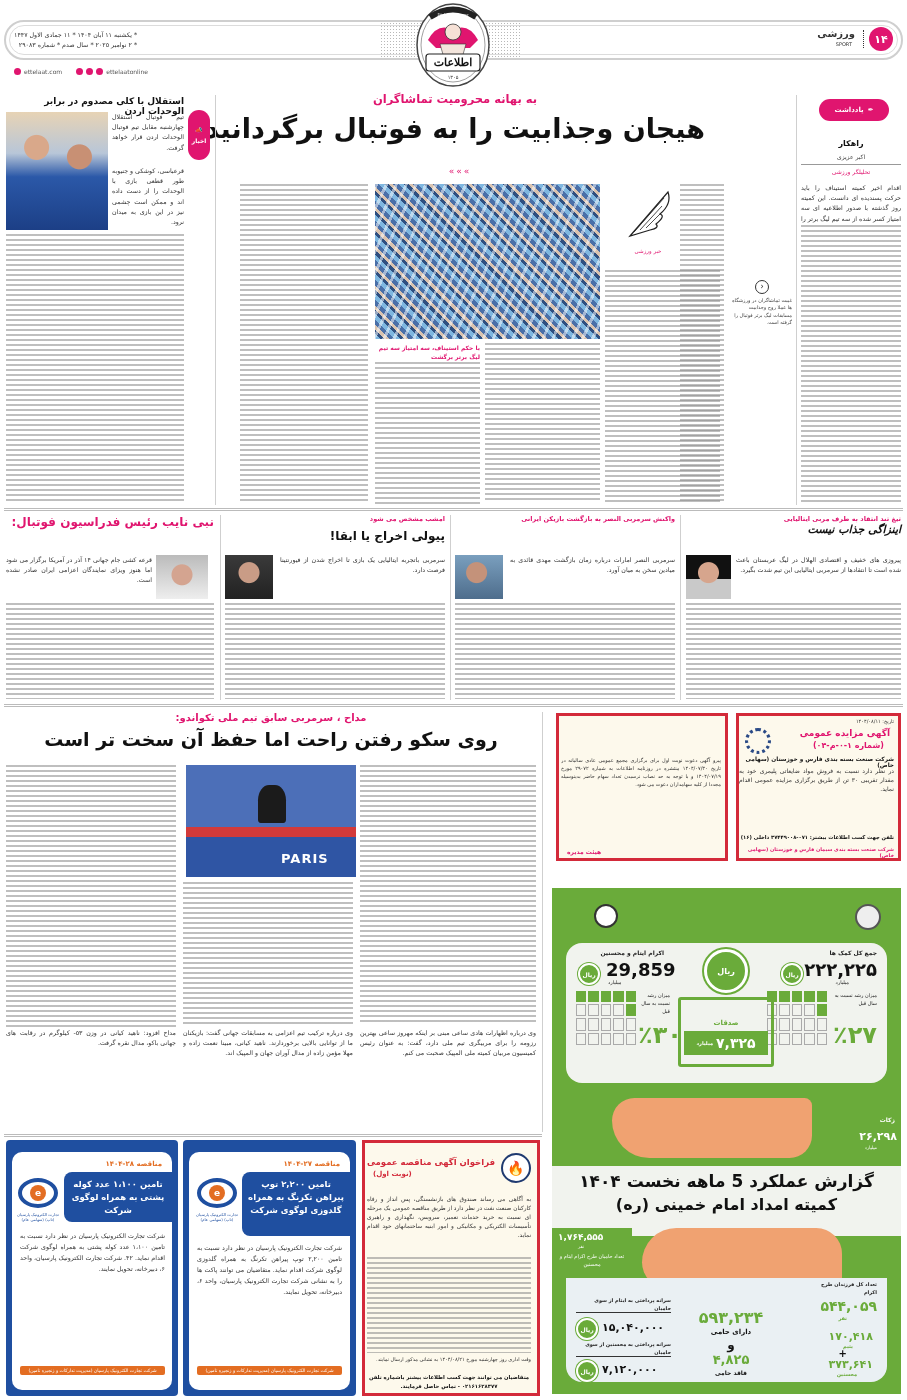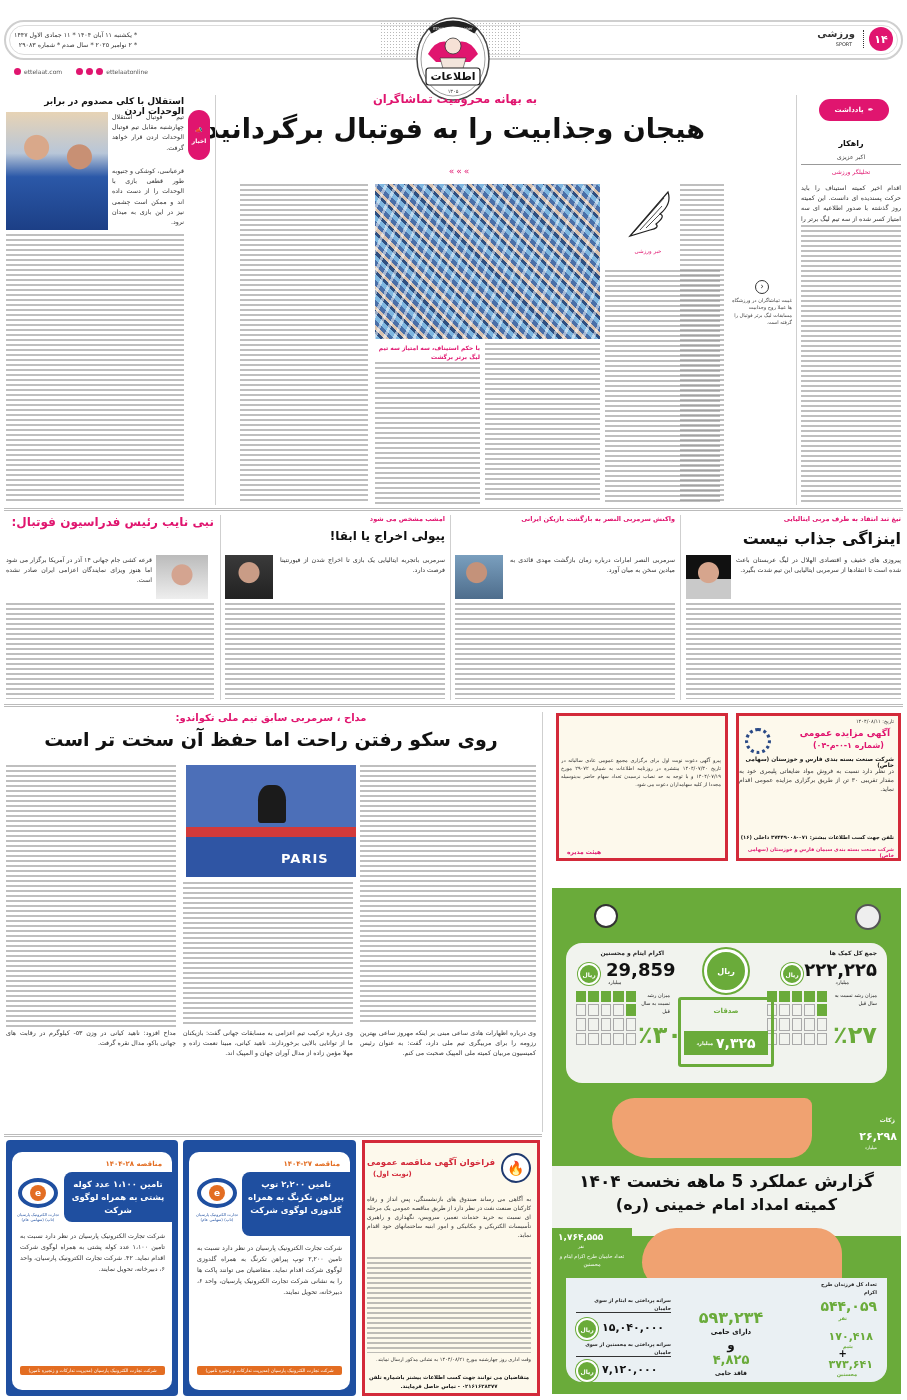--- a/index.html
+++ b/index.html
@@ -8,21 +8,21 @@
   .abs { position: absolute; }
   .pink { color: #e0156f; }
   .bodytext { font-size: 6.3px; line-height: 10.2px; color: #333; text-align: justify; }
   .filler { display: block; height: 100%; background:
     repeating-linear-gradient(to bottom, #8a8a8a 0 1.6px, transparent 1.6px 5px); opacity: .55; }
   
   .mast-band { top: 20px; left: 4px; width: 899px; height: 40px; border: 2px solid #cfcfcf; border-radius: 20px; }
   .mast-band::after { content: ""; position: absolute; inset: 3px; border: 1px solid #dcdcdc; border-radius: 17px; }
   .dots { top: 22px; left: 380px; width: 140px; height: 36px;
     background-image: radial-gradient(#999 0.8px, transparent 0.9px); background-size: 3px 3px; opacity: .7; }
-  .logo { top: 16px; left: 400px; width: 106px; height: 86px; }
+  .logo { top: 2px; left: 400px; width: 106px; height: 86px; font-family: Liberation Serif, serif; }
   .page-num { top: 27px; right: 14px; width: 24px; height: 24px; border-radius: 50%; background: #e0156f; color: #fff;
     font-size: 11px; font-weight: bold; display: flex; align-items: center; justify-content: center; }
   .section-name { top: 28px; right: 52px; font-size: 10px; font-weight: bold; color: #333; text-align: center; }
   .section-sub { top: 41px; right: 55px; font-size: 5px; color: #333; }
   .dateline { top: 30px; left: 14px; font-size: 6.3px; line-height: 10px; color: #333; text-align: right; }
   .social { top: 68px; left: 14px; font-size: 6px; color: #555; display: flex; gap: 3px; align-items: center; direction: ltr; }
   .dotpink { width: 7px; height: 7px; border-radius: 50%; background: #e0156f; display: inline-block; }
   
   .kicker { font-weight: bold; color: #e0156f; }
   .headline { font-weight: bold; color: #111; }
@@ -146,21 +146,21 @@
 <div class="abs bodytext" style="top:112px;left:112px;width:72px;height:52px;overflow:hidden;">تیم فوتبال استقلال چهارشنبه مقابل تیم فوتبال الوحدات اردن قرار خواهد گرفت.</div>
 <div class="abs bodytext" style="top:166px;left:112px;width:72px;height:64px;overflow:hidden;">قرعباسی، کوشکی و جنیوبه طور قطعی بازی با الوحدات را از دست داده اند و ممکن است چشمی نیز در این بازی به میدان نرود.</div>
 <div class="abs" style="top:234px;left:6px;width:178px;height:270px;">
     <span class="filler"></span>
   </div>
 
 <div class="abs hline2" style="top:508px;left:4px;width:899px;"></div>
 
 <div class="abs" style="top:515px;right:6px;width:215px;height:185px;">
   <div class="kicker" style="font-size:6.5px;text-align:right;">تیغ تند انتقاد به طرف مربی ایتالیایی</div>
-  <div class="headline" style="font-size:16px;margin-top:6px;">اینزاگی جذاب نیست</div>
+  <div class="headline" style="font-size:11px;font-style:italic;">اینزاگی جذاب نیست</div>
   <div class="abs photo" style="top:40px;left:0;width:45px;height:44px;background:radial-gradient(circle at 50% 40%, #d6a58d 0 10px, transparent 11px), linear-gradient(#111 0 55%, #c9c9c9 55%);"></div>
   <div class="abs bodytext" style="top:40px;right:0;width:165px;height:40px;overflow:hidden;">پیروزی های خفیف و اقتصادی الهلال در لیگ عربستان باعث شده است تا انتقادها از سرمربی ایتالیایی این تیم شدت بگیرد.</div>
   <div class="abs" style="top:88px;right:0;width:215px;height:96px;">
       <span class="filler"></span>
     </div>
 </div>
 <div class="abs vline" style="top:515px;left:680px;height:185px;"></div>
 
 <div class="abs" style="top:515px;left:455px;width:220px;height:185px;">
   <div class="kicker" style="font-size:6.5px;text-align:right;">واکنش سرمربی النصر به بازگشت بازیکن ایرانی</div>
@@ -259,21 +259,21 @@
         <span style="border:1px solid #aaa"></span>
         <span style="border:1px solid #aaa"></span>
         <span style="border:1px solid #aaa"></span>
         <span style="border:1px solid #aaa"></span>
     </div>
     <div class="abs" style="top:48px;right:10px;width:46px;font-size:5px;line-height:8px;">میزان رشد نسبت به سال قبل</div>
     <div class="abs green-txt" style="top:78px;right:10px;font-size:24px;">٪۲۷</div>
 
     <div class="abs" style="top:6px;left:138px;width:44px;height:44px;border-radius:50%;border:3px solid #fff;background:#6aab3a;color:#fff;font-size:8px;font-weight:bold;display:flex;align-items:center;justify-content:center;box-shadow:0 0 0 2px #6aab3a;">ریال</div>
     <div class="abs" style="top:54px;left:112px;width:96px;height:70px;border:3px solid #6aab3a;border-radius:3px;"></div>
-    <div class="abs green-txt" style="top:64px;left:112px;width:96px;text-align:center;font-size:7px;">صدقات</div>
+    <div class="abs green-txt" style="top:76px;left:112px;width:96px;text-align:center;font-size:7px;">صدقات</div>
     <div class="abs" style="top:88px;left:118px;width:84px;height:24px;background:#6aab3a;color:#fff;font-size:14px;font-weight:bold;display:flex;align-items:center;justify-content:center;gap:3px;">
       <span>۷,۳۲۵</span>
       <span style="font-size:5px;">میلیارد</span>
     </div>
 
     <div class="abs" style="top:6px;left:10px;width:88px;text-align:right;font-size:6px;font-weight:bold;">اکرام ایتام و محسنین</div>
     <div class="abs headline" style="top:16px;left:40px;font-size:18px;">29,859</div>
     <div class="abs coin" style="top:20px;left:12px;">ریال</div>
     <div class="abs" style="top:36px;left:42px;font-size:5px;">میلیارد</div>
     <div class="abs" style="top:48px;left:10px;width:60px;height:54px;display:grid;grid-template-columns:repeat(5,1fr);gap:2px;">

